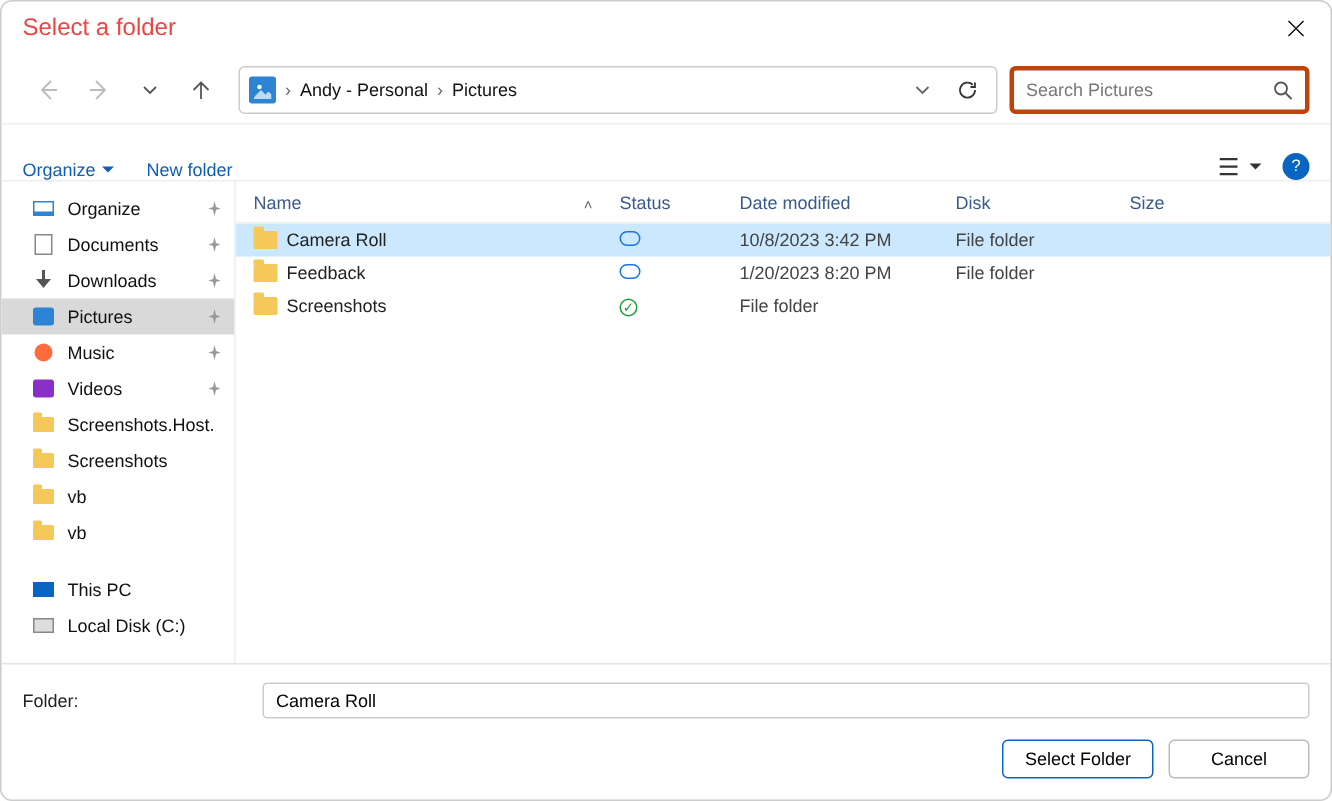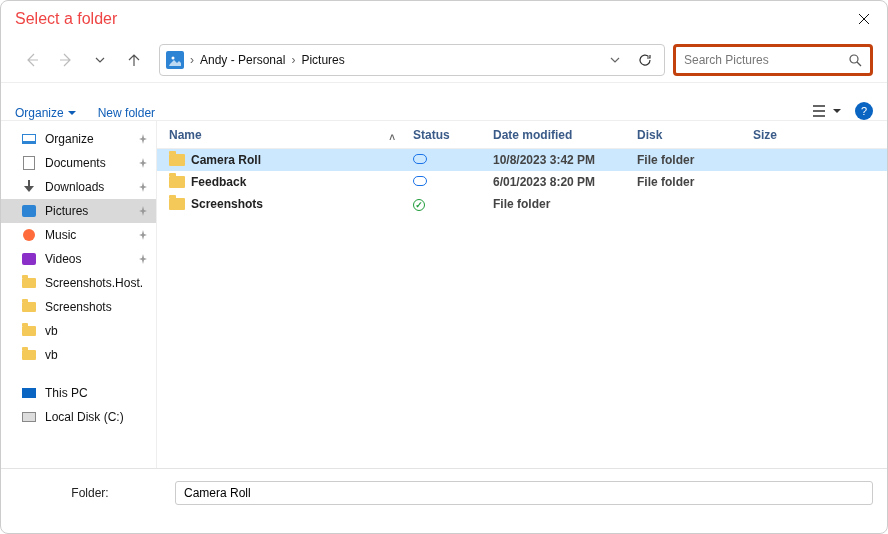--- a/index.html
+++ b/index.html
@@ -48,21 +48,21 @@
   .ico-music   { width:12px; height:12px; border-radius:50%; background:#ff6b3a; }
   .ico-video   { width:14px; height:12px; background:#8a2fc7; border-radius:2px; }
   .ico-down    { position:relative; width:14px; height:14px; }
   .ico-down::before { content:""; position:absolute; left:6px; top:0; width:2px; height:8px; background:#555;}
   .ico-down::after  { content:""; position:absolute; left:2px; top:6px; border-left:5px solid transparent; border-right:5px solid transparent; border-top:6px solid #555; }
   .ico-doc { width:12px; height:14px; border:1px solid #888; background:#fff; }
   .ico-pc  { width:14px; height:10px; border:1px solid #0a64c2; background:#0a64c2; }
   .ico-disk{ width:14px; height:10px; border:1px solid #888; background:#ddd; }
 
   
-  .main { flex: 1; display: flex; flex-direction: column; font-weight: bold; }
+  .main { flex: 1; display: flex; flex-direction: column; }
   .cols { height: 28px; display: flex; align-items: center; border-bottom: 1px solid #eee; color: #3a5a88; font-size: 12px; }
   .col-name { width: 256px; padding-left: 12px; position: relative; }
   .col-name .sort { position: absolute; right: 18px; top: 4px; color: #666; font-size: 10px;}
   .col-status { width: 80px; }
   .col-date   { width: 144px; }
   .col-type   { width: 116px; }
   .col-size   { width: 60px; }
   .rows { flex: 1; overflow: auto; }
   .row { height: 22px; display: flex; align-items: center; font-size: 12px; color: #222; }
   .row.selected { background: #cce8ff; }
@@ -72,21 +72,21 @@
   .row .c-type { width: 116px; color:#444;}
   .row .c-size { width: 60px; }
   .row .folder { width:16px; height:12px; background:#f5c85a; border-radius:1px; position:relative; }
   .row .folder::before { content:""; position:absolute; left:0; top:-3px; width:7px; height:3px; background:#f5c85a; border-radius:1px 1px 0 0; }
   .status-cloud { width:14px; height:10px; border:1.5px solid #1a73e8; border-radius:6px; display:inline-block; }
   .status-check { width:12px; height:12px; border:1.5px solid #1f9c3a; border-radius:50%; display:inline-flex; align-items:center; justify-content:center; color:#1f9c3a; font-size:9px; }
 
   
   .bottom { border-top: 1px solid #e3e3e3; padding: 12px 14px 14px 14px; }
   .folderline { display: flex; align-items: center; gap: 10px; margin-bottom: 14px; }
-  .folderline label { text-align: center; font-size: 12px; color: #222; width: 150px;}
+  .folderline label { text-align: left; font-size: 12px; color: #222; width: 150px;}
   .folderline .folderinput { flex: 1; height: 24px; border: 1px solid #ccc; border-radius: 3px; padding: 0 8px; font-size: 12px; }
   .btnrow { display: flex; justify-content: flex-end; gap: 10px; }
   .btn { min-width: 94px; height: 26px; border: 1px solid #bbb; border-radius: 4px; background: #fff; font-size: 12px; padding: 0 14px; cursor: pointer; }
   .btn.primary { border-color: #0a64c2; }
 
   svg { display: block; }
 </style>
 </head>
 <body>
 
@@ -312,21 +312,21 @@
             <div class="c-date">10/8/2023 3:42 PM</div>
             <div class="c-type">File folder</div>
             <div class="c-size"></div>
           </div>
           <div class="row">
             <div class="c-name">
               <span class="folder"></span>
               <span>Feedback</span>
             </div>
             <div class="c-status"><span class="status-cloud"></span></div>
-            <div class="c-date">6/01/2023 8:20 PM</div>
+            <div class="c-date">1/20/2023 8:20 PM</div>
             <div class="c-type">File folder</div>
             <div class="c-size"></div>
           </div>
           <div class="row">
             <div class="c-name">
               <span class="folder"></span>
               <span>Screenshots</span>
             </div>
             <div class="c-status"><span class="status-check">✓</span></div>
             <div class="c-type">File folder</div>
@@ -334,15 +334,19 @@
           </div>
         </div>
     </div>
   </div>
 
   <div class="bottom">
     <div class="folderline">
       <label>Folder:</label>
       <input class="folderinput" value="Camera Roll" style="">
     </div>
+    <div class="btnrow">
+      <button class="btn primary">Select Folder</button>
+      <button class="btn">Cancel</button>
+    </div>
   </div>
 
 </div>
 
 </body></html>

